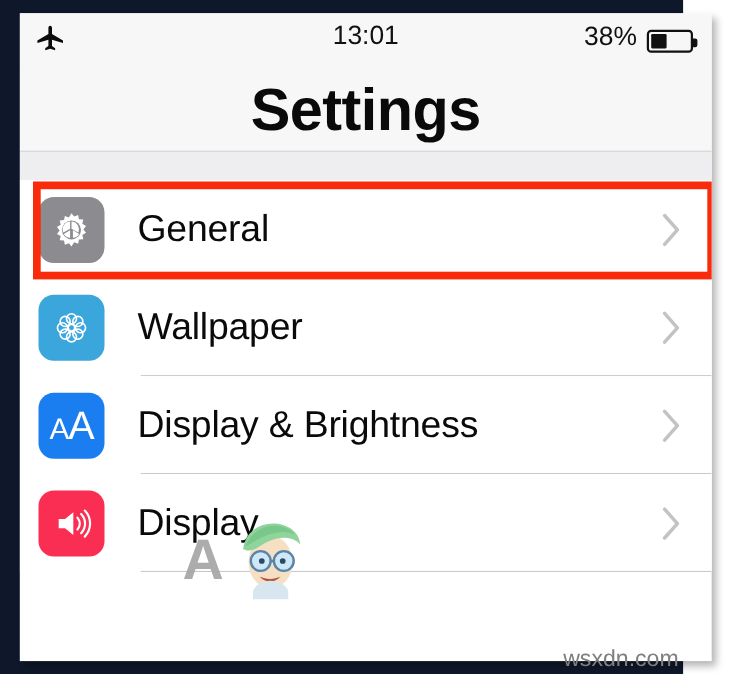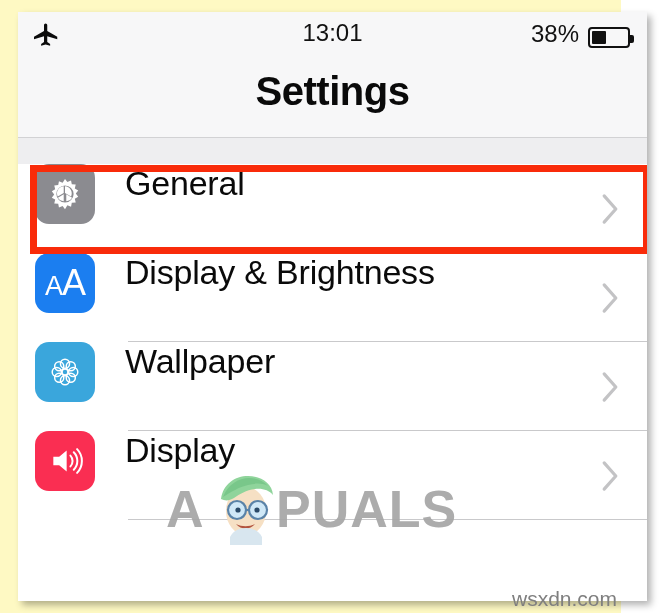--- a/index.html
+++ b/index.html
@@ -13,21 +13,21 @@
     overflow: hidden;
     font-family: "Liberation Sans", sans-serif;
     -webkit-font-smoothing: antialiased;
   }
 
   
   #canvas {
     position: relative;
     width: 621px;
     height: 613px;
-    background: #fef9c3;
+    background: #0f172a;
   }
   .phone {
     position: absolute;
     left: 18px;
     top: 12px;
     width: 629px;
     height: 589px;
     background: #ffffff;
     box-shadow: 4px 4px 7px rgba(0,0,0,0.30);
     overflow: hidden;
@@ -104,40 +104,41 @@
     height: 78px;
     background: #f7f7f8;
     border-bottom: 1px solid #d2d2d4;
   }
   .nav-title {
     position: absolute;
     left: 0;
     right: 0;
     top: 10px;
     text-align: center;
-    font-size: 40px;
+    font-size: 54px;
     font-weight: bold;
     color: #0a0a0a;
     letter-spacing: -0.5px;
   }
 
   
   .gap-band {
     height: 26px;
     background: #eeeef0;
   }
 
   
   .table {
     position: relative;
     background: #ffffff;
   }
   .row {
     position: relative;
     display: flex;
+    align-items: center;
     height: 89px;
     background: #ffffff;
     padding-left: 17px;
     box-sizing: border-box;
   }
   .row .sep {
     position: absolute;
     left: 110px;
     right: 0;
     bottom: 0;
@@ -267,33 +268,20 @@
 
       <div class="row">
         <span class="icon-tile" style="background:#8b8b90">
           <svg viewBox="0 0 48 48" width="44" height="44" fill="#ffffff">
             <path d="M24 7.5l2.6 3.3 4-1.6.8 4.2 4.3.3-1 4.2 3.7 2.2-2.6 3.4 2.6 3.4-3.7 2.2 1 4.2-4.3.3-.8 4.2-4-1.6L24 40.5l-2.6-3.3-4 1.6-.8-4.2-4.3-.3 1-4.2L9.6 28l2.6-3.4L9.6 21l3.7-2.2-1-4.2 4.3-.3.8-4.2 4 1.6L24 7.5z"></path>
             <circle cx="24" cy="24" r="9.4" fill="#8b8b90"></circle>
             <path d="M24 15.6v7.3l6.6 3.8a7.8 7.8 0 0 0-6.6-11.1zM22.6 24.4l-6.3 3.7a7.8 7.8 0 0 0 6.3 3.7v-7.4zm2.8 0v7.4a7.8 7.8 0 0 0 6.3-3.7l-6.3-3.7zM22.6 15.6a7.8 7.8 0 0 0-6.6 11.1l6.6-3.8v-7.3z" fill="#ffffff"></path>
           </svg>
         </span>
         <span class="row-label">General</span>
-        <span class="chevron">
-          <svg viewBox="0 0 12 22" width="18" height="32" fill="none" stroke="currentColor" stroke-width="2.2" stroke-linecap="round" stroke-linejoin="round">
-            <polyline points="2,2 10,11 2,20"></polyline>
-          </svg>
-        </span>
-        <span class="sep"></span>
-      </div>
-
-      <div class="row">
-        <span class="icon-tile" style="background:#1b7ef0">
-          <span class="aa-text">A<span style="font-size:36px">A</span></span>
-        </span>
-        <span class="row-label">Display &amp; Brightness</span>
         <span class="chevron">
           <svg viewBox="0 0 12 22" width="18" height="32" fill="none" stroke="currentColor" stroke-width="2.2" stroke-linecap="round" stroke-linejoin="round">
             <polyline points="2,2 10,11 2,20"></polyline>
           </svg>
         </span>
         <span class="sep"></span>
       </div>
 
       <div class="row">
         <span class="icon-tile" style="background:#3aa6dc">
@@ -312,20 +300,33 @@
         <span class="row-label">Wallpaper</span>
         <span class="chevron">
           <svg viewBox="0 0 12 22" width="18" height="32" fill="none" stroke="currentColor" stroke-width="2.2" stroke-linecap="round" stroke-linejoin="round">
             <polyline points="2,2 10,11 2,20"></polyline>
           </svg>
         </span>
         <span class="sep"></span>
       </div>
 
       <div class="row">
+        <span class="icon-tile" style="background:#1b7ef0">
+          <span class="aa-text">A<span style="font-size:36px">A</span></span>
+        </span>
+        <span class="row-label">Display &amp; Brightness</span>
+        <span class="chevron">
+          <svg viewBox="0 0 12 22" width="18" height="32" fill="none" stroke="currentColor" stroke-width="2.2" stroke-linecap="round" stroke-linejoin="round">
+            <polyline points="2,2 10,11 2,20"></polyline>
+          </svg>
+        </span>
+        <span class="sep"></span>
+      </div>
+
+      <div class="row">
         <span class="icon-tile" style="background:#fa2e52">
           <svg viewBox="0 0 48 48" width="40" height="40" fill="none">
             <path d="M10 19h7l9-7.5v25L17 29h-7z" fill="#ffffff"></path>
             <path d="M30.5 17.5a9.5 9.5 0 0 1 0 13M34.5 13.5a15 15 0 0 1 0 21M38.5 9.8a20.4 20.4 0 0 1 0 28.4" stroke="#ffffff" stroke-width="2.4" stroke-linecap="round"></path>
           </svg>
         </span>
         <span class="row-label">Display</span>
         <span class="chevron">
           <svg viewBox="0 0 12 22" width="18" height="32" fill="none" stroke="currentColor" stroke-width="2.2" stroke-linecap="round" stroke-linejoin="round">
             <polyline points="2,2 10,11 2,20"></polyline>
@@ -334,21 +335,20 @@
         <span class="sep"></span>
       </div>
 
 
     </div>
 
     <div class="highlight-box" style="border-color: rgb(249, 43, 10);"></div>
 
     <div class="watermark">
       <div class="wm-text">A</div>
-      <div class="wm-text" style="left:110px">PUALS</div>
       <svg class="wm-mascot" viewBox="0 0 72 78">
 
         <ellipse cx="36" cy="44" rx="20" ry="24" fill="#f6e0c4"></ellipse>
 
         <path d="M11 32c2-15 14-23 27-23s24 7 25 19c-4-5-11-7-18-6-9 1-15 5-21 9-5 3-9 3-13 1z" fill="#8fd49b"></path>
         <path d="M13 30c5-13 16-19 26-19 8 0 15 3 19 8-6-3-13-3-20-1-9 2-17 7-25 12z" fill="#79c78a"></path>
 
         <circle cx="27" cy="43" r="9" fill="#cfe8f7" stroke="#5a83a8" stroke-width="2.2"></circle>
         <circle cx="48" cy="43" r="9" fill="#cfe8f7" stroke="#5a83a8" stroke-width="2.2"></circle>
         <line x1="36" y1="43" x2="39" y2="43" stroke="#5a83a8" stroke-width="2.2"></line>

